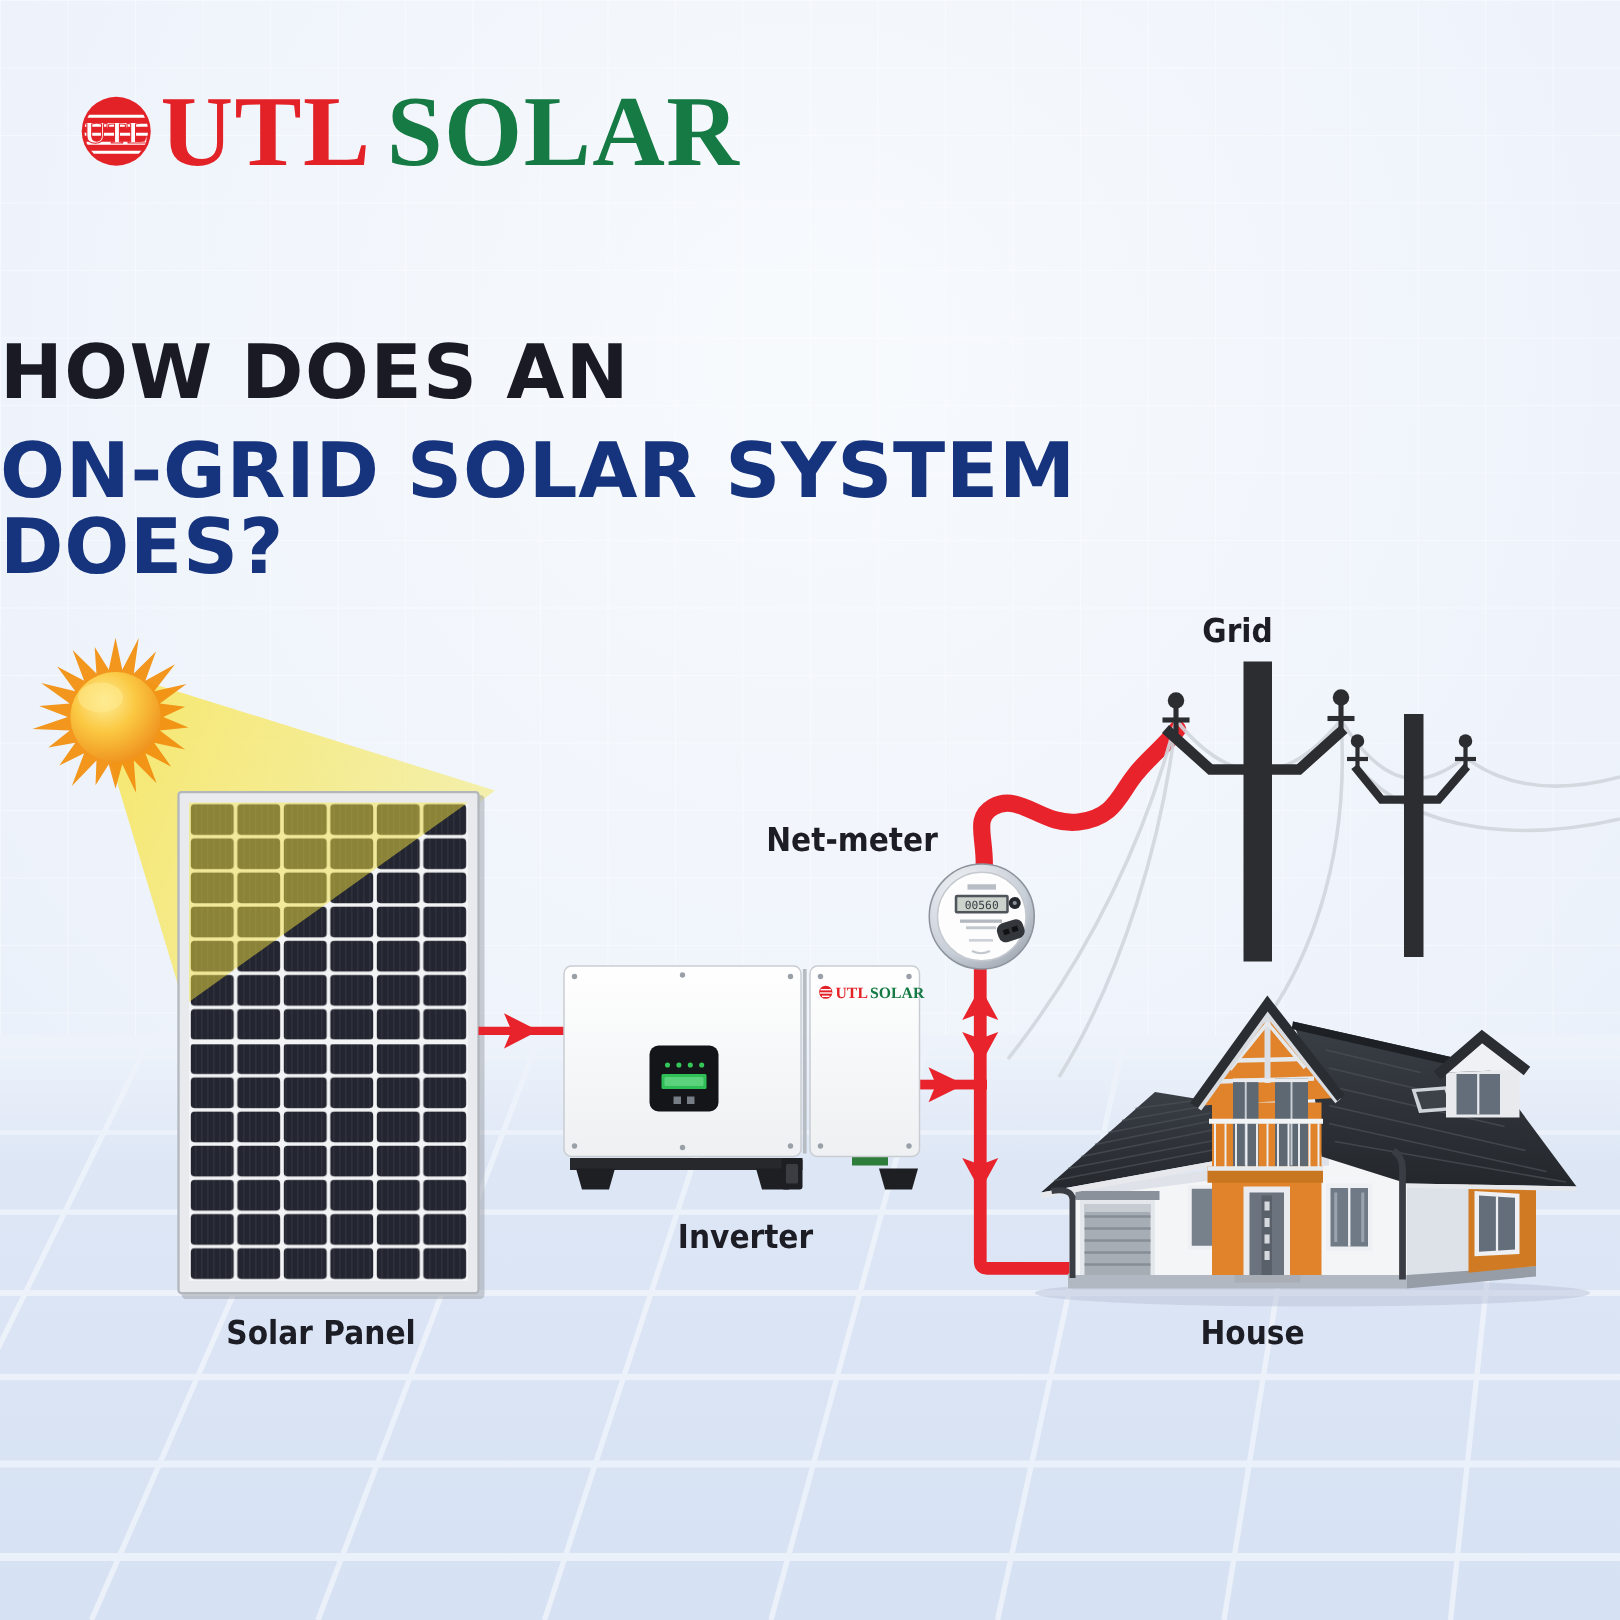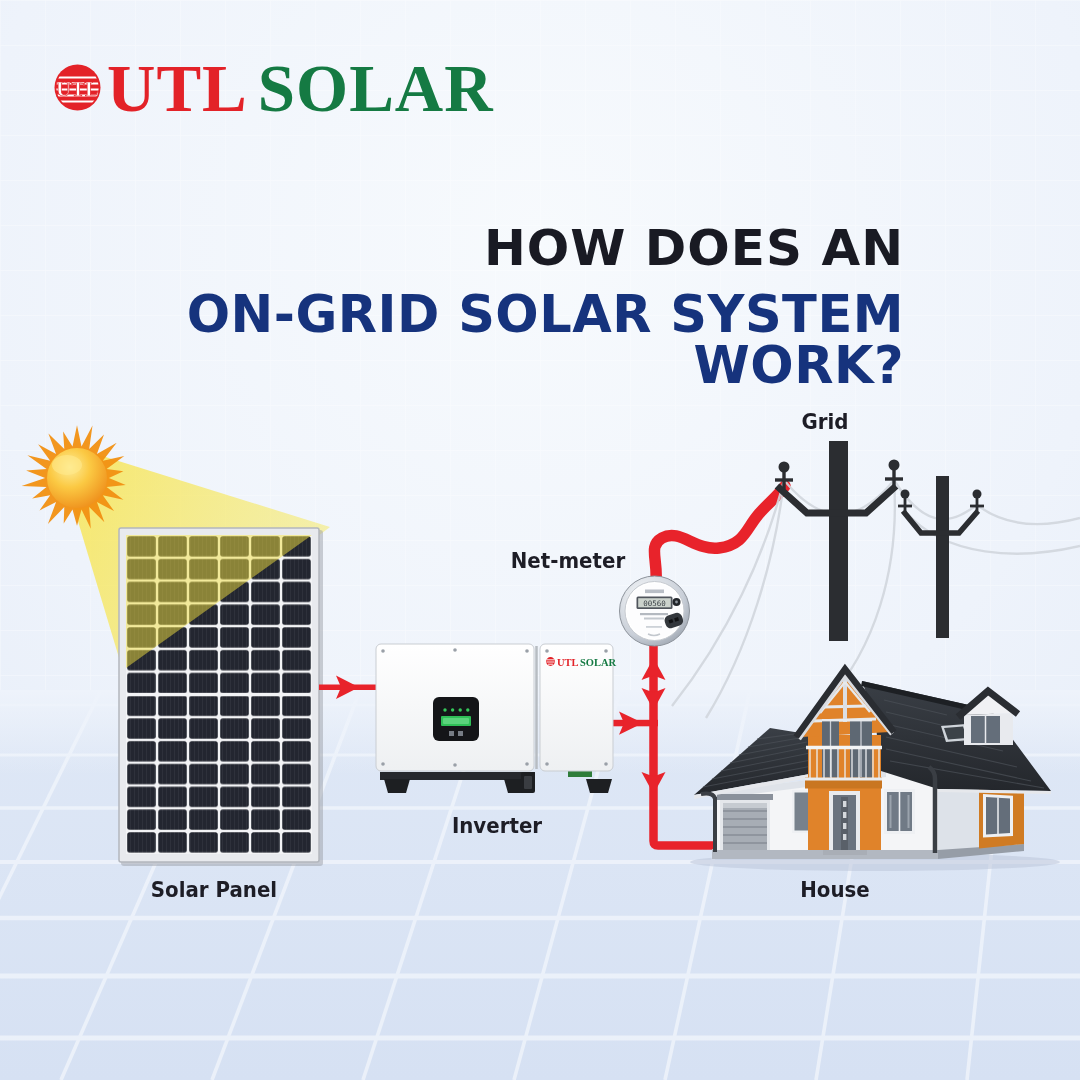--- a/index.html
+++ b/index.html
@@ -6,21 +6,21 @@
   .poster{position:relative;width:1080px;height:1080px;overflow:hidden;
           font-family:"DejaVu Sans","Liberation Sans",sans-serif;}
   .bg{position:absolute;left:0;top:0;width:1080px;height:1080px;}
   .diagram{position:absolute;left:0;top:0;width:1080px;height:1080px;}
   .brand{position:absolute;left:54px;top:64px;display:flex;align-items:center;gap:6px;}
   .brand .emblem{width:47px;height:47px;}
   .brand-text{font-family:"Liberation Serif","DejaVu Serif",serif;font-weight:700;
               font-size:67px;letter-spacing:1px;line-height:46px;white-space:nowrap;}
   .brand-red{color:#e32228;}
   .brand-green{color:#157a43;margin-left:10px;}
-  .title{position:absolute;left:0;top:223px;width:904px;text-align:right;}
+  .title{position:absolute;left:0;top:223px;width:904px;text-align:left;}
   .title-line1{font-size:50px;font-weight:800;letter-spacing:1px;color:#191a23;line-height:1.0;}
   .title-line2{font-size:51px;font-weight:800;letter-spacing:0.5px;color:#16337d;line-height:1.0;margin-top:16px;}
   .label{position:absolute;font-weight:700;color:#1d1d26;white-space:nowrap;font-size:22px;line-height:22px;
          transform:translateX(-50%) scaleX(0.9);}
   .label-solar-panel{left:214px;top:879px;}
   .label-inverter{left:497px;top:815px;}
   .label-net-meter{left:568px;top:550px;}
   .label-grid{left:825px;top:411px;}
   .label-house{left:835px;top:879px;}
 </style>
@@ -95,21 +95,21 @@
       </g>
       <text x="23.5" y="31.5" text-anchor="middle" font-family="Liberation Serif, DejaVu Serif, serif" font-size="21" font-weight="700" fill="#ffffff" stroke="#e32228" stroke-width="0.7">UTL</text>
     </svg>
     <div class="brand-text">
       <span class="brand-red">UTL</span><span class="brand-green">SOLAR</span>
     </div>
   </header>
 
   <div class="title">
     <div class="title-line1">HOW DOES AN</div>
-    <div class="title-line2">ON-GRID SOLAR SYSTEM WORK?</div>
+    <div class="title-line2">ON-GRID SOLAR SYSTEM DOES?</div>
   </div>
 
   <svg class="diagram" viewBox="0 0 1080 1080">
     <defs>
       <radialGradient id="sunGrad" cx="38%" cy="32%" r="75%">
         <stop offset="0%" stop-color="#fdee9a"></stop>
         <stop offset="45%" stop-color="#fbc943"></stop>
         <stop offset="100%" stop-color="#ee8d1a"></stop>
       </radialGradient>
       <linearGradient id="beamGrad" x1="0" y1="0" x2="1" y2="0.35">

